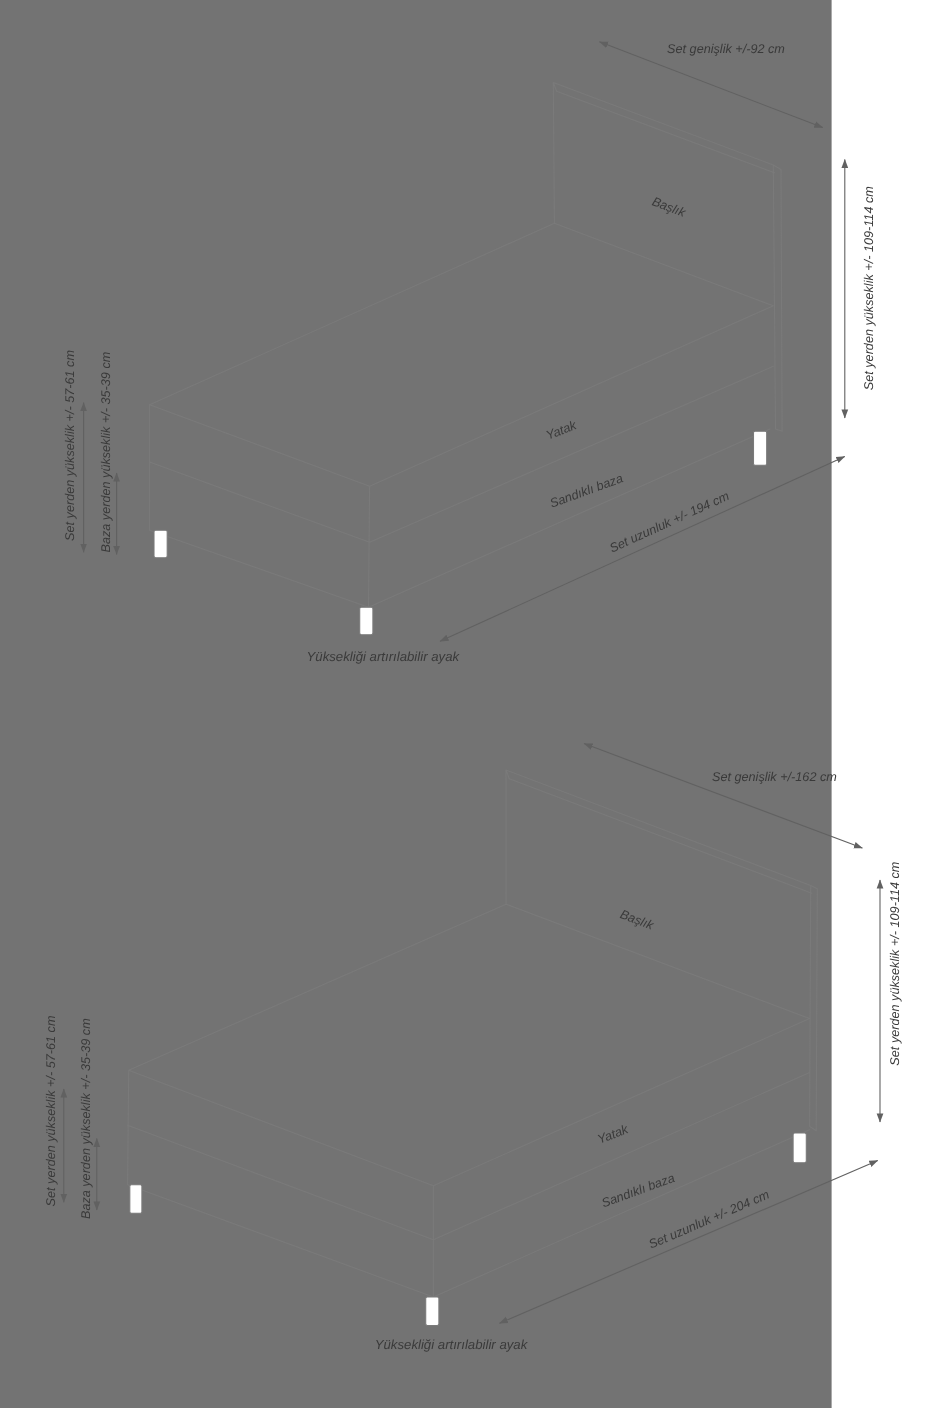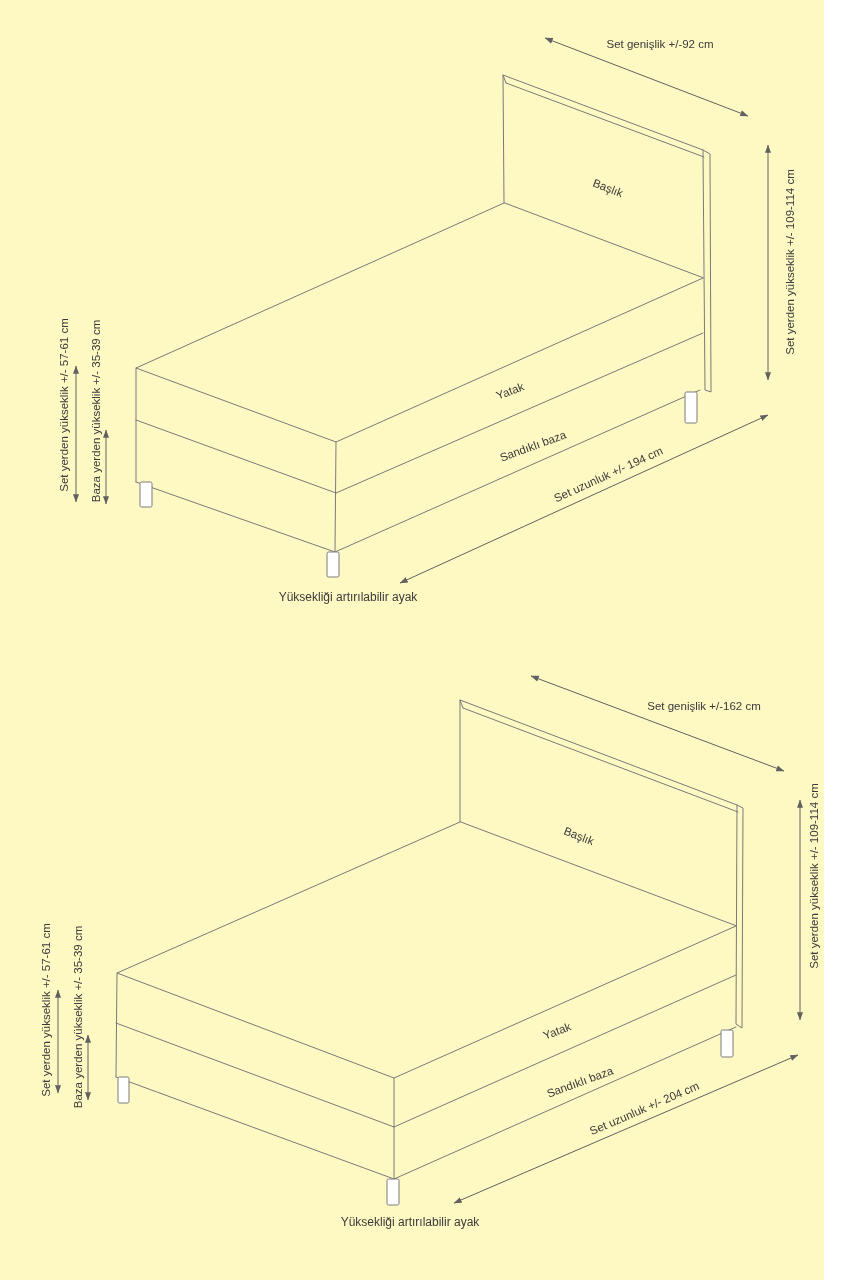--- a/index.html
+++ b/index.html
@@ -1,25 +1,26 @@
 <!DOCTYPE html>
 <html><head>
 <meta charset="utf-8">
 <style>
   html, body {
     margin: 0;
     padding: 0;
     background: #ffffff;
   }
   .page {
-    width: 824px;
+    width: 756px;
     height: 1280px;
-    background: #fef9c3;
+    background: #737373;
     position: relative;
     font-family: "Liberation Sans", sans-serif;
+    font-style: italic;
   }
   svg text {
     font-family: "Liberation Sans", sans-serif;
     font-size: 11.5px;
     fill: #3a3a3a;
   }
   svg text.caption { font-size: 12px; }
   .bed-line {
     fill: none;
     stroke: #7a7a7a;

